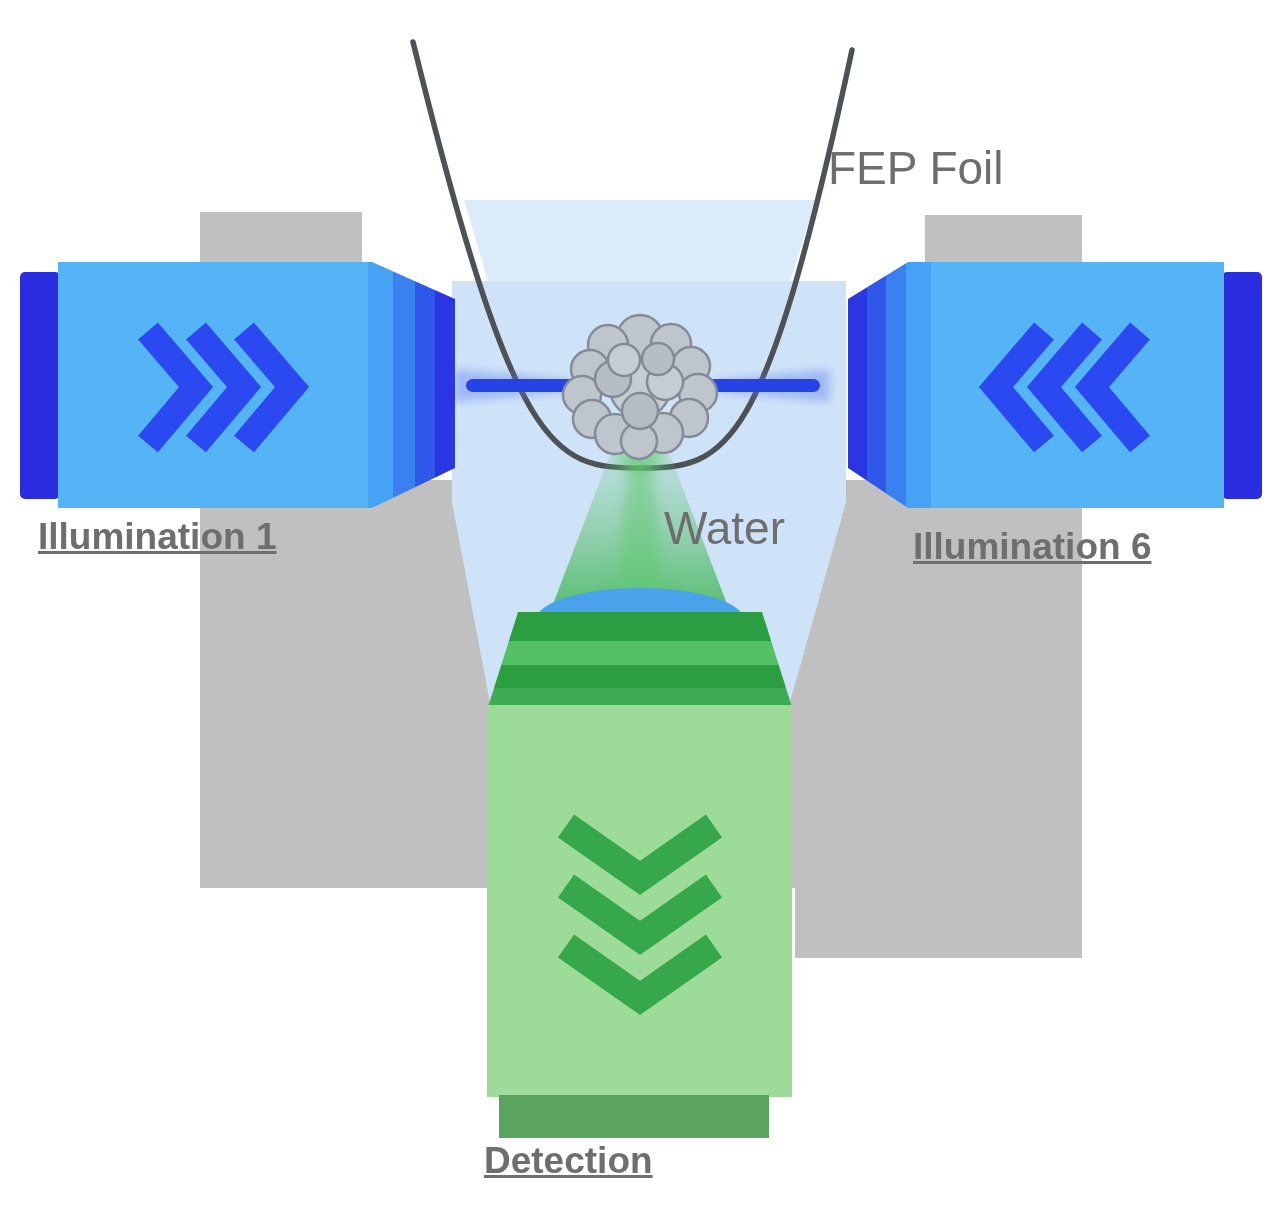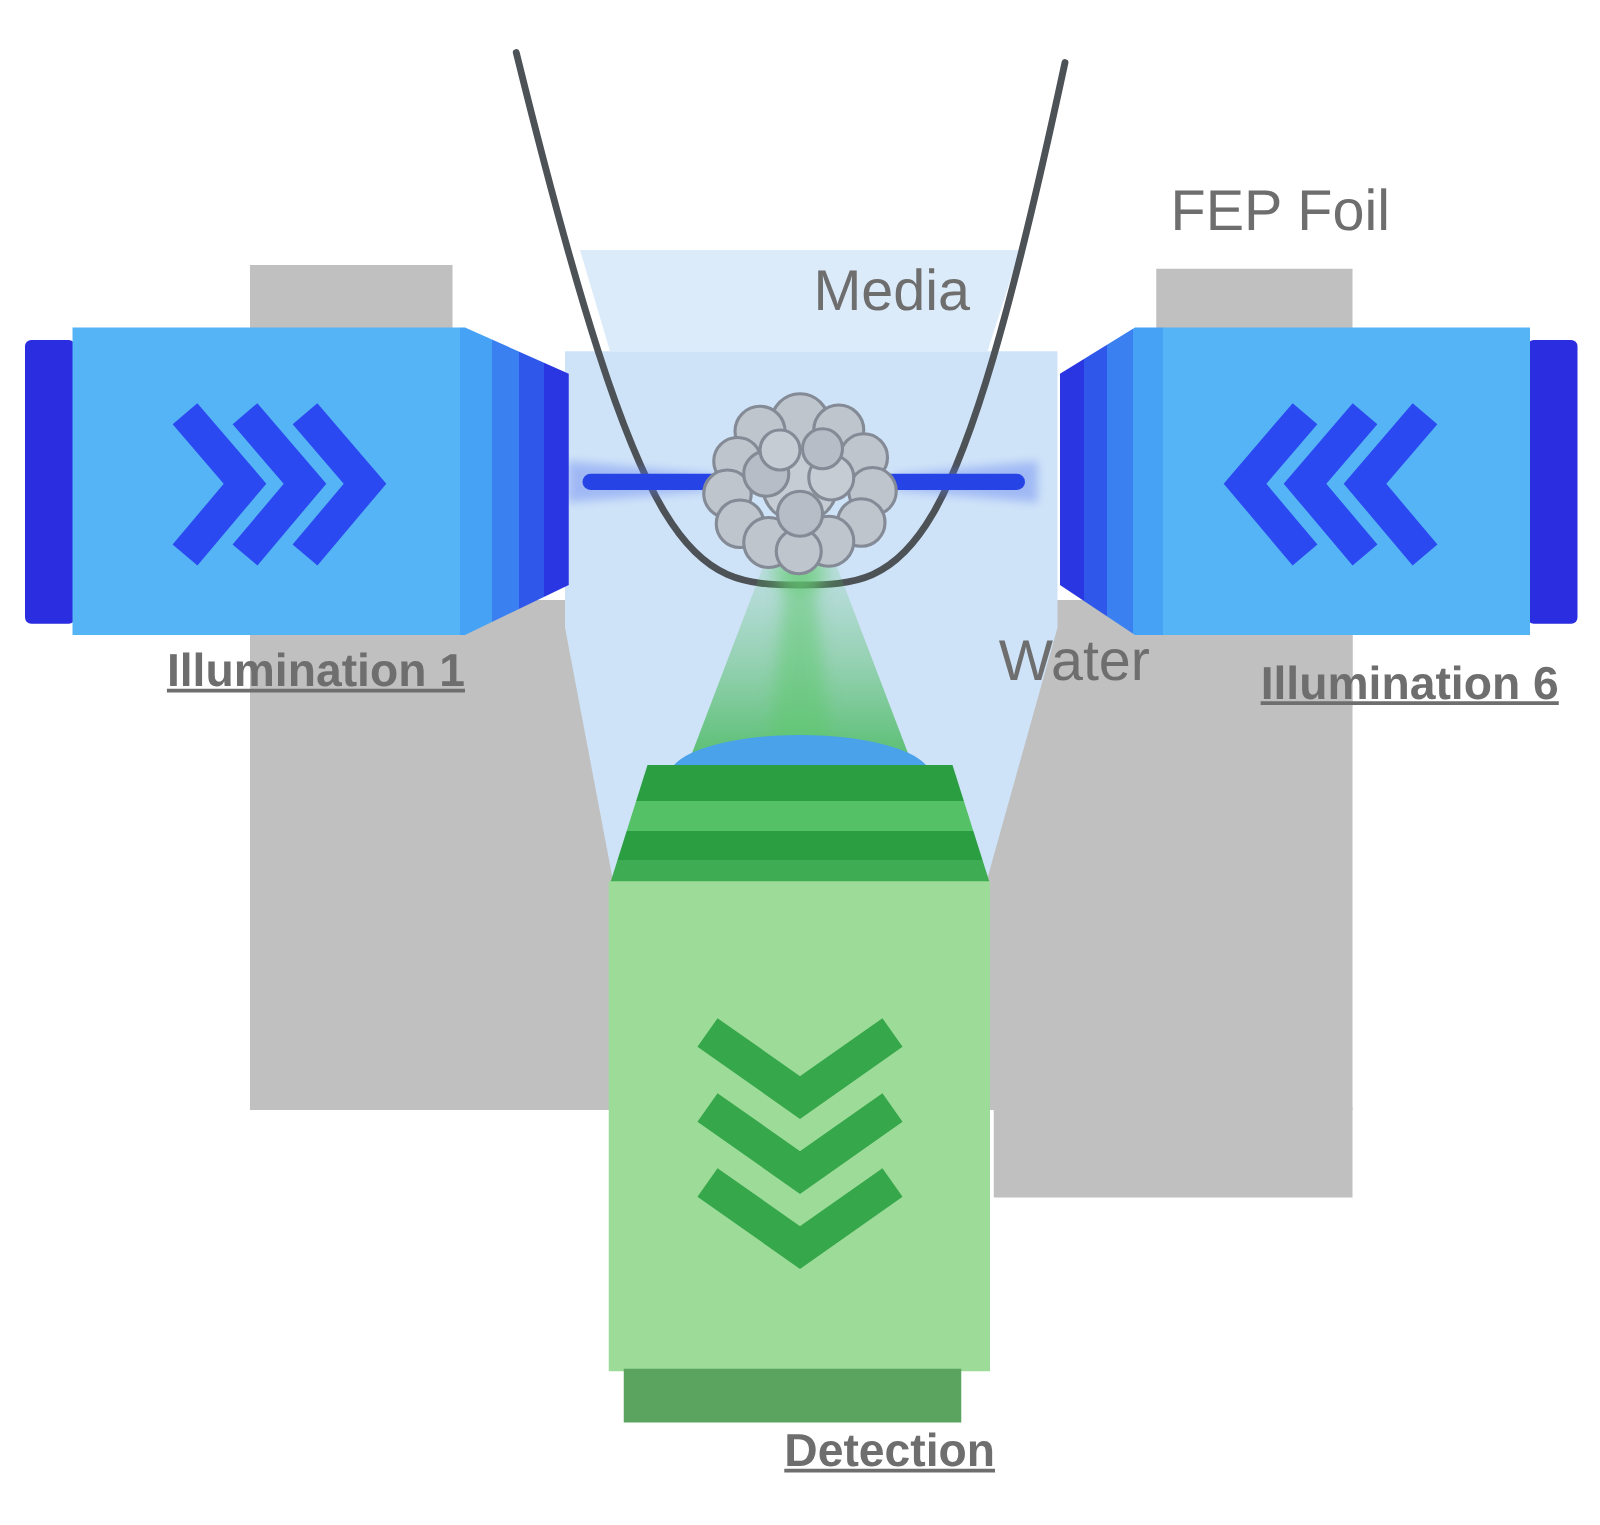--- a/index.html
+++ b/index.html
@@ -19,21 +19,21 @@
     --detection-lens-blue:#4aa2ea;
     --label-gray:#6e6e6e;
   }
   html,body{margin:0;padding:0;background:#ffffff;}
   .stage{
     position:relative;width:1280px;height:1220px;background:#ffffff;overflow:hidden;
     font-family:"Liberation Sans", sans-serif;
   }
   .stage svg{position:absolute;left:0;top:0;}
   .label{
-    position:absolute;text-align:right;color:var(--label-gray);
+    position:absolute;text-align:left;color:var(--label-gray);
     font-size:46px;line-height:1.15;white-space:nowrap;
   }
   .label-bold{font-weight:bold;font-size:37px;text-decoration:underline;}
 </style>
 </head>
 <body>
 
 <div class="stage">
 
   <svg width="1280" height="1220" viewBox="0 0 1280 1220">
@@ -156,20 +156,19 @@
       <rect x="487" y="705" width="305" height="392" style="fill:var(--detection-body-green)"></rect>
       <rect x="499" y="1095" width="270" height="43" style="fill:var(--detection-cap-green)"></rect>
       <g fill="none" style="stroke:var(--chevron-green)" stroke-width="28">
         <path d="M566,826 L640,878 L714,826"></path>
         <path d="M566,886 L640,938 L714,886"></path>
         <path d="M566,946 L640,998 L714,946"></path>
       </g>
     </g>
   </svg>
 
-  <div class="label" style="left:496px; top:206px; width:280px;">Media</div>
   <div class="label" style="left:828px; top:142px; width:284px;">FEP Foil</div>
-  <div class="label" style="left:640px; top:502px; width:280px;">Water</div>
+  <div class="label" style="left:664px; top:502px; width:280px;">Water</div>
   <div class="label label-bold" style="left:38px; top:516px; width:334px;">Illumination 1</div>
   <div class="label label-bold" style="left:913px; top:526px; width:334px;">Illumination 6</div>
   <div class="label label-bold" style="left:484px; top:1140px; width:312px;">Detection</div>
 
 </div>
 
 </body></html>

